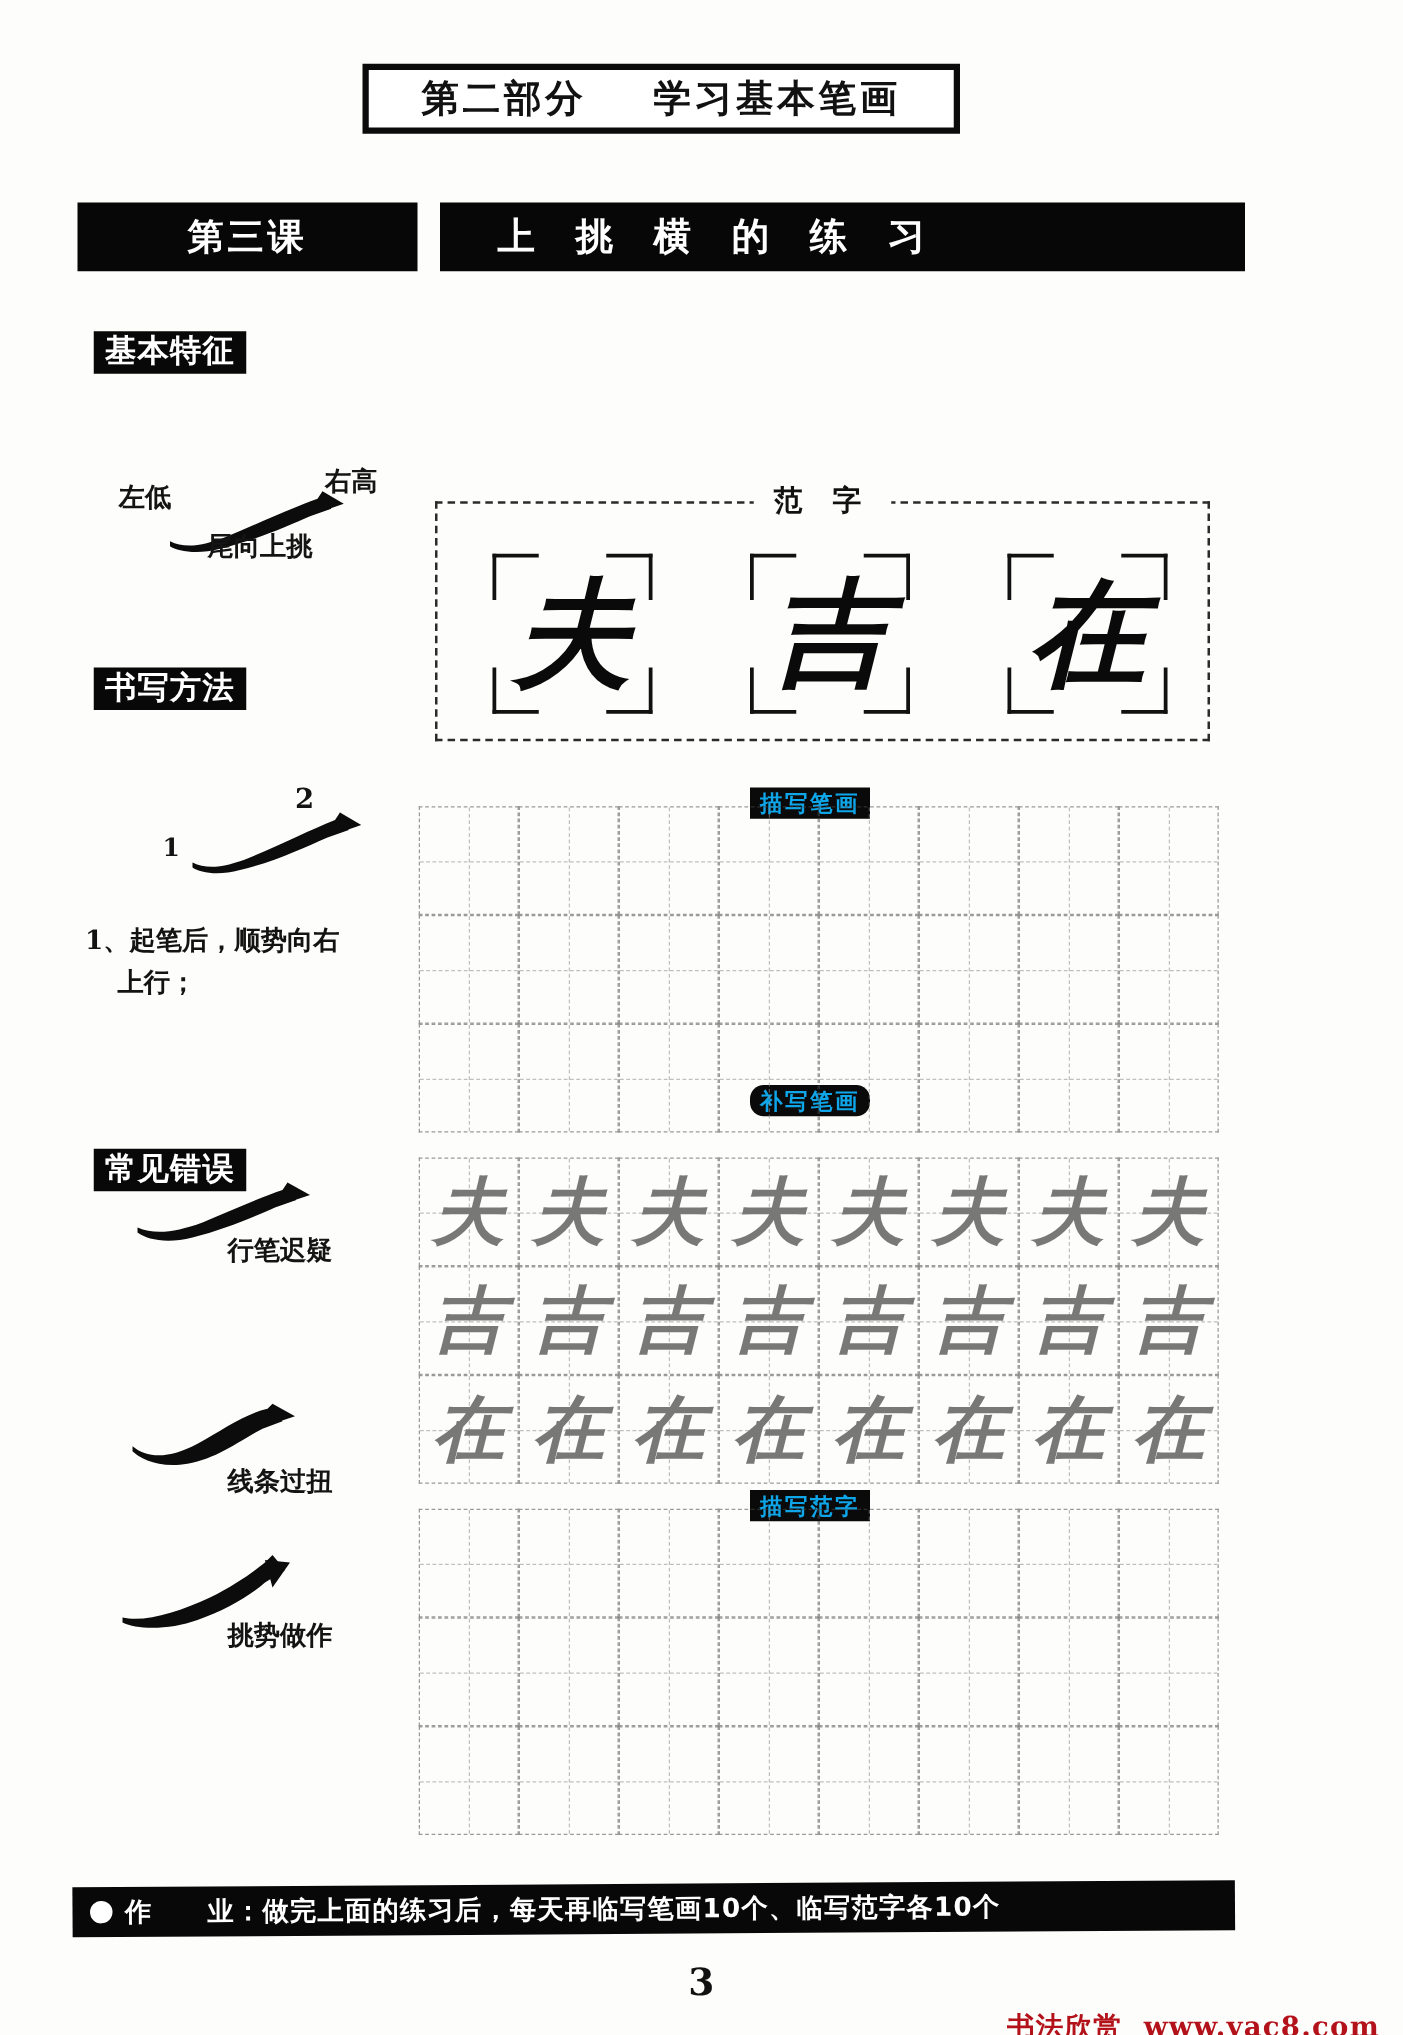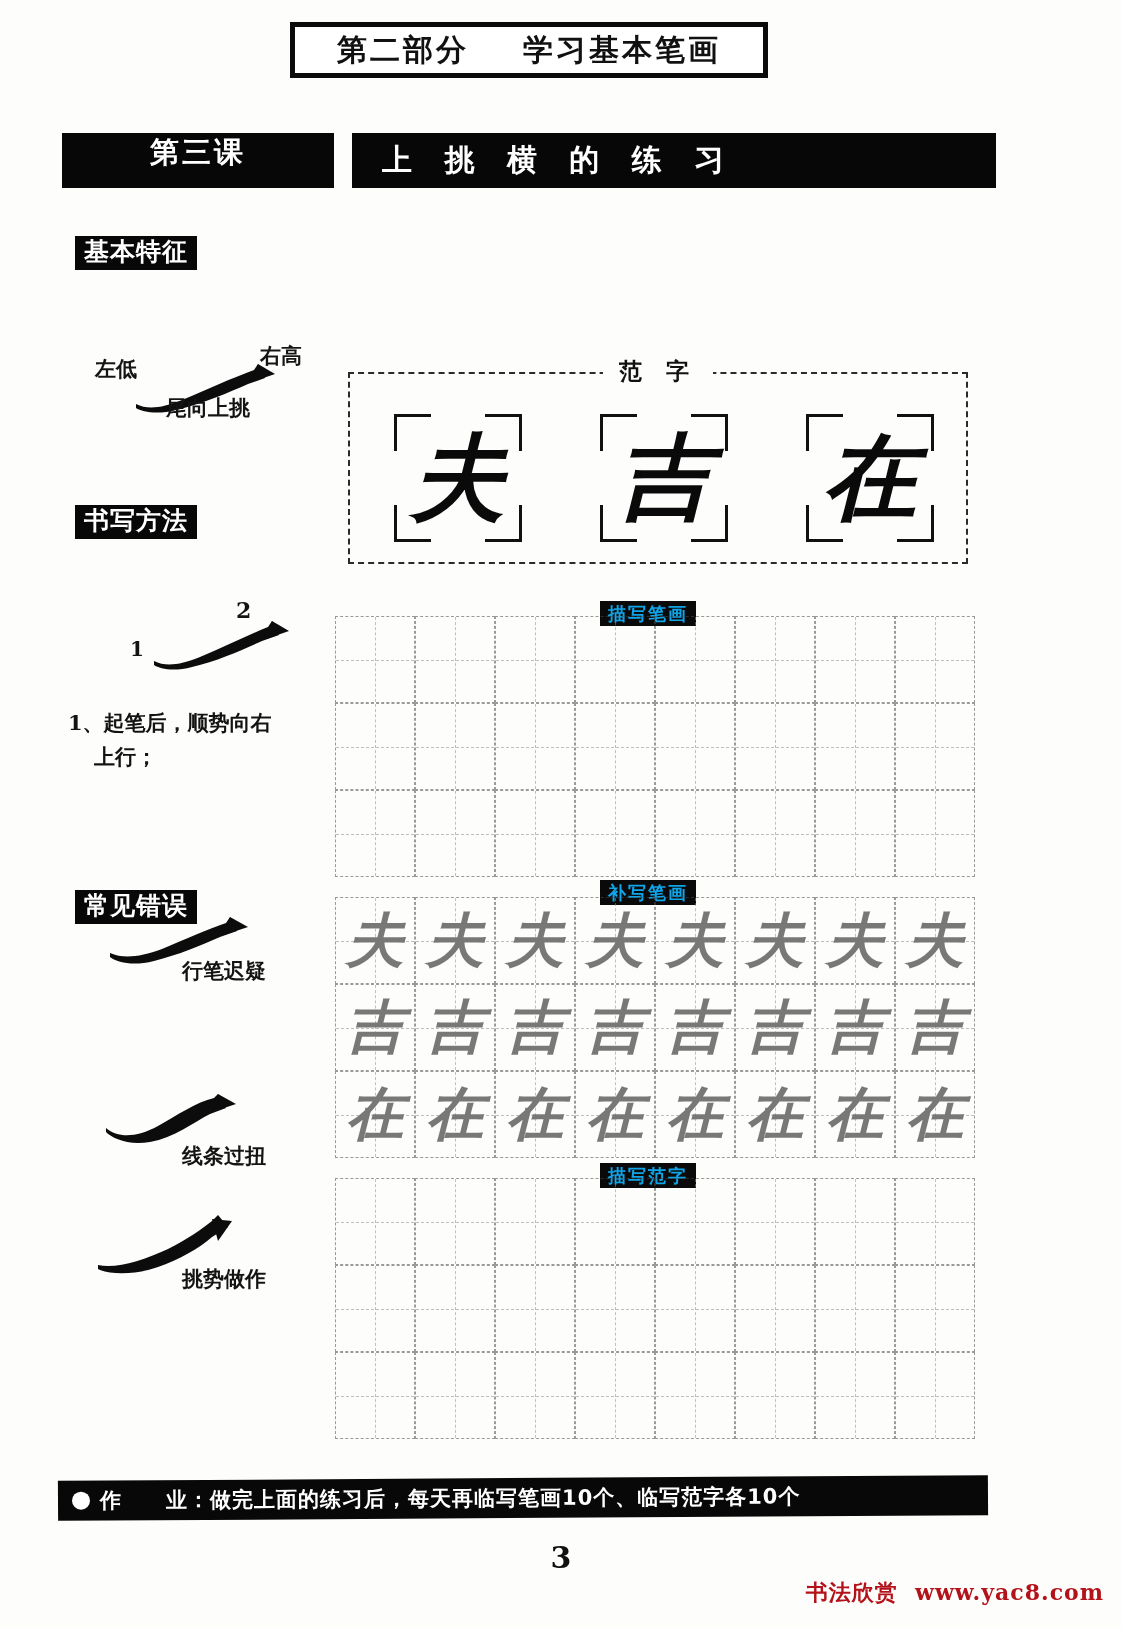--- a/index.html
+++ b/index.html
@@ -3,46 +3,46 @@
 <meta charset="utf-8">
 <style>
   html,body{margin:0;padding:0;}
   body{
     width:1122px;height:1628px;
     background:#fdfdfb;
     font-family:"DejaVu Sans","Liberation Sans",sans-serif;
     position:relative;
     overflow:hidden;
   }
-  .page{position:absolute;inset:0;}
+  .page{position:absolute;inset:0;margin-top:29px;}
 
   
   .part-banner{
     position:absolute;left:290px;top:22px;width:478px;height:56px;
     border:5px solid #0b0b0b;background:#fff;
     display:flex;align-items:center;justify-content:center;
     box-sizing:border-box;
   }
   .part-banner .txt{
     font-size:30px;font-weight:bold;color:#111;letter-spacing:3px;
     font-family:"DejaVu Serif","Liberation Serif",serif;
     white-space:pre;
   }
 
   
   .lesson-no{
     position:absolute;left:62px;top:133px;width:272px;height:55px;
-    background:#070707;color:#fff;display:flex;justify-content:center;
+    background:#070707;color:#fff;display:flex;align-items:center;justify-content:center;
   }
   .lesson-no .txt{font-size:29px;font-weight:bold;letter-spacing:3px;
     font-family:"DejaVu Sans","Liberation Sans",sans-serif;}
   .lesson-title{
     position:absolute;left:352px;top:133px;width:644px;height:55px;
     background:#070707;color:#fff;display:flex;align-items:center;
-    padding-left:30px;box-sizing:border-box;
+    padding-left:46px;box-sizing:border-box;
   }
   .lesson-title .txt{font-size:30px;font-weight:bold;letter-spacing:11px;
     font-family:"DejaVu Sans","Liberation Sans",sans-serif;}
 
   
   .tag{
     position:absolute;background:#080808;color:#fff;
     font-size:25px;font-weight:bold;letter-spacing:1px;
     padding:3px 9px 5px 9px;line-height:1.05;
     font-family:"DejaVu Sans","Liberation Sans",sans-serif;
@@ -136,21 +136,21 @@
   }
 
   
   .band{
     position:absolute;height:25px;background:#0a0a0a;color:#0ea5e9;
     display:flex;align-items:center;justify-content:center;
     font-size:18px;font-weight:bold;letter-spacing:2px;padding:0 8px;
     font-family:"DejaVu Sans","Liberation Sans",sans-serif;
   }
   #band-trace-strokes{left:600px;top:601px;}
-  #band-fill-strokes{left:600px;top:880px;}
+  #band-fill-strokes{left:600px;top:839px;border-radius:11px;}
   #band-trace-chars{left:600px;top:1163px;}
 
   
   .grid{
     position:absolute;left:335px;width:640px;
     box-sizing:border-box;
   }
 
   
   #grid-strokes{top:616px;height:262px;}

